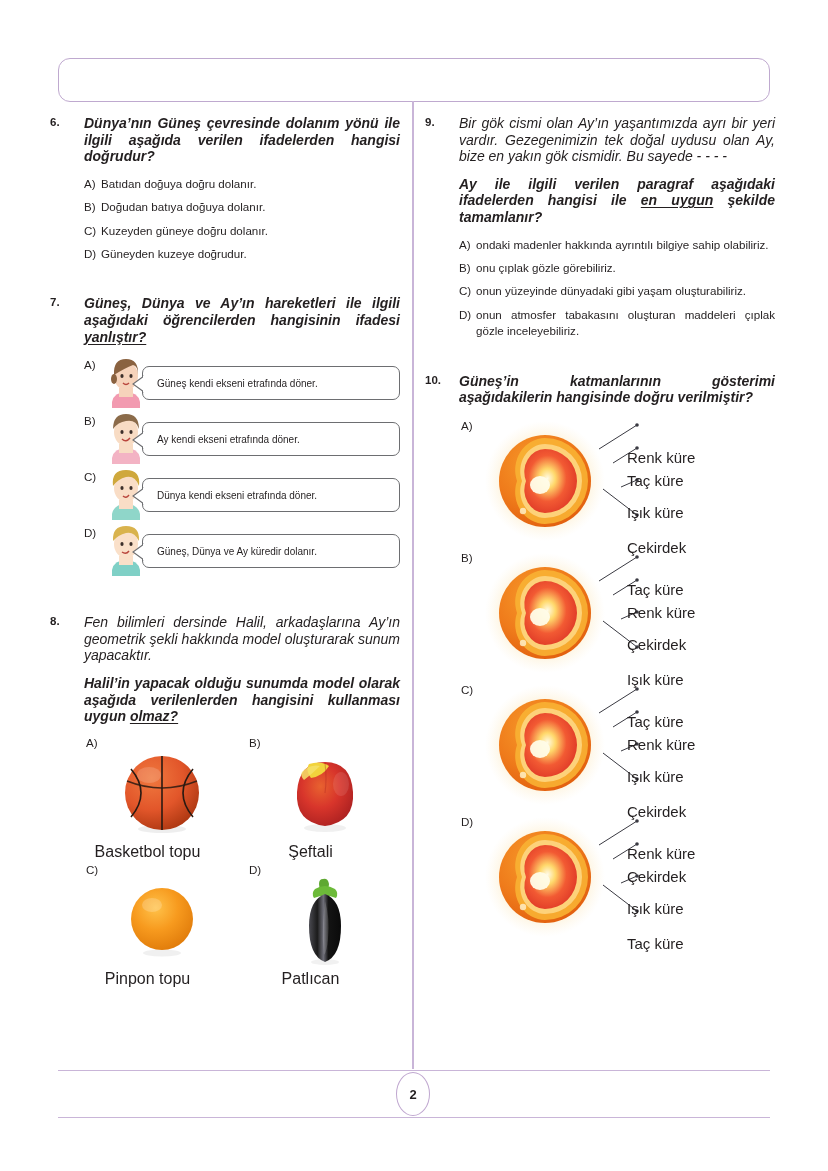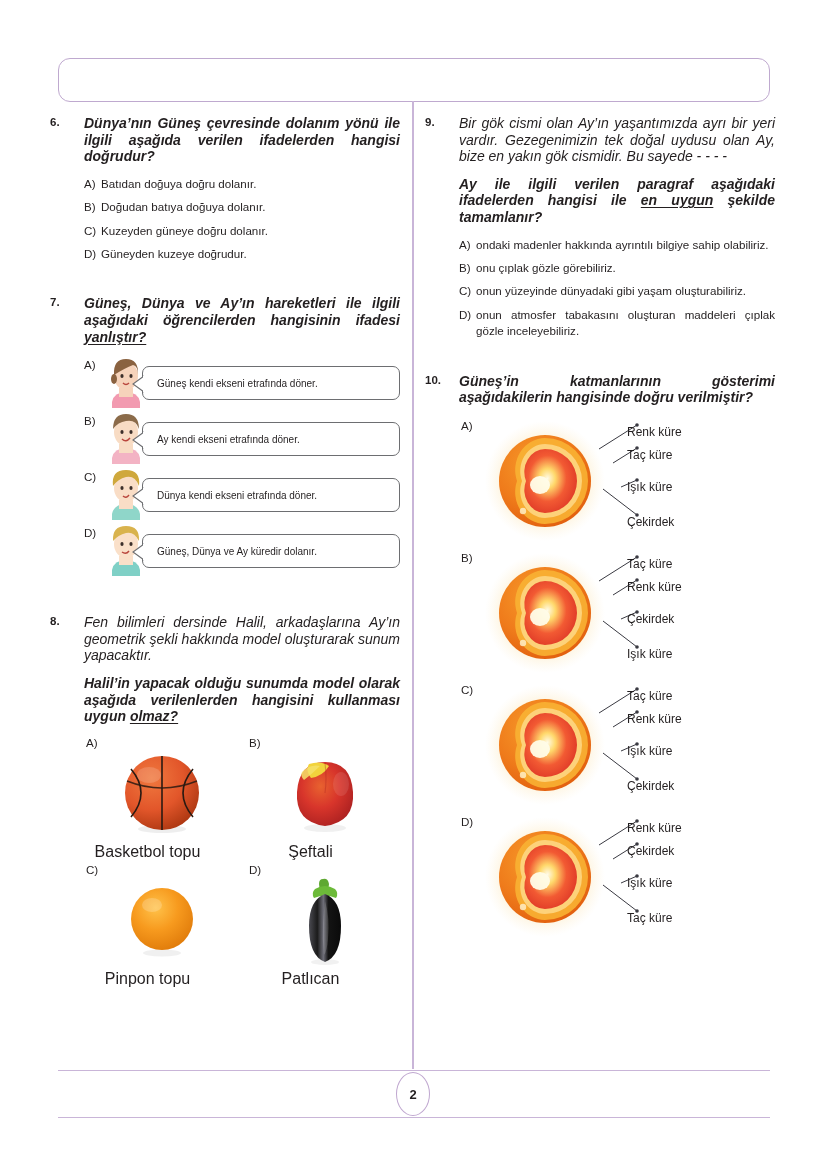--- a/index.html
+++ b/index.html
@@ -201,23 +201,24 @@
   }
   .sun-labels {
     position: absolute;
     left: 168px;
     top: 6px;
     width: 120px;
     height: 120px;
   }
   .sun-label {
     position: absolute;
-    font-size: 12px;
+    font-size: 15px;
     color: #231f20;
     white-space: nowrap;
+    margin-top: 24px;
   }
   .sun-label.l0 { top: 2px; }
   .sun-label.l1 { top: 25px; }
   .sun-label.l2 { top: 57px; }
   .sun-label.l3 { top: 92px; }
   .leader-svg {
     position: absolute;
     left: 120px;
     top: 0;
     width: 62px;

